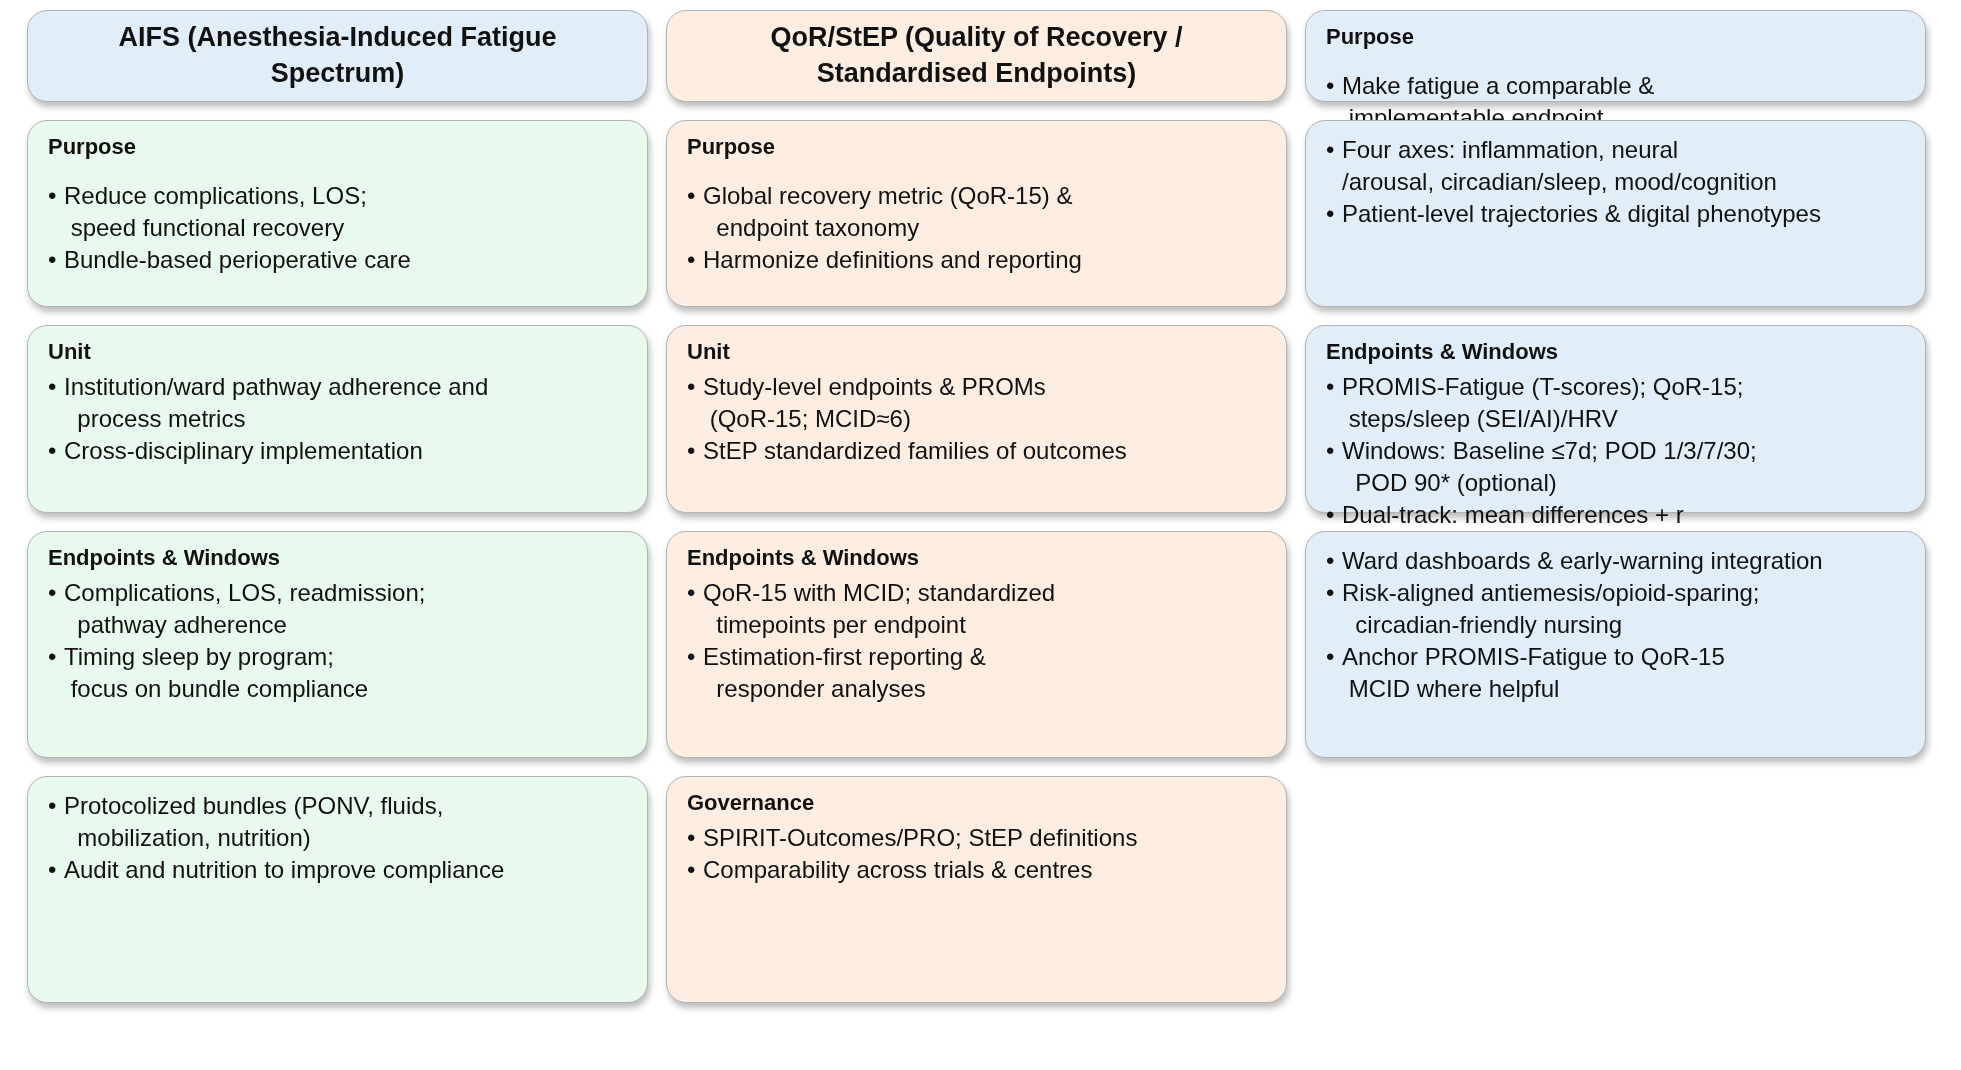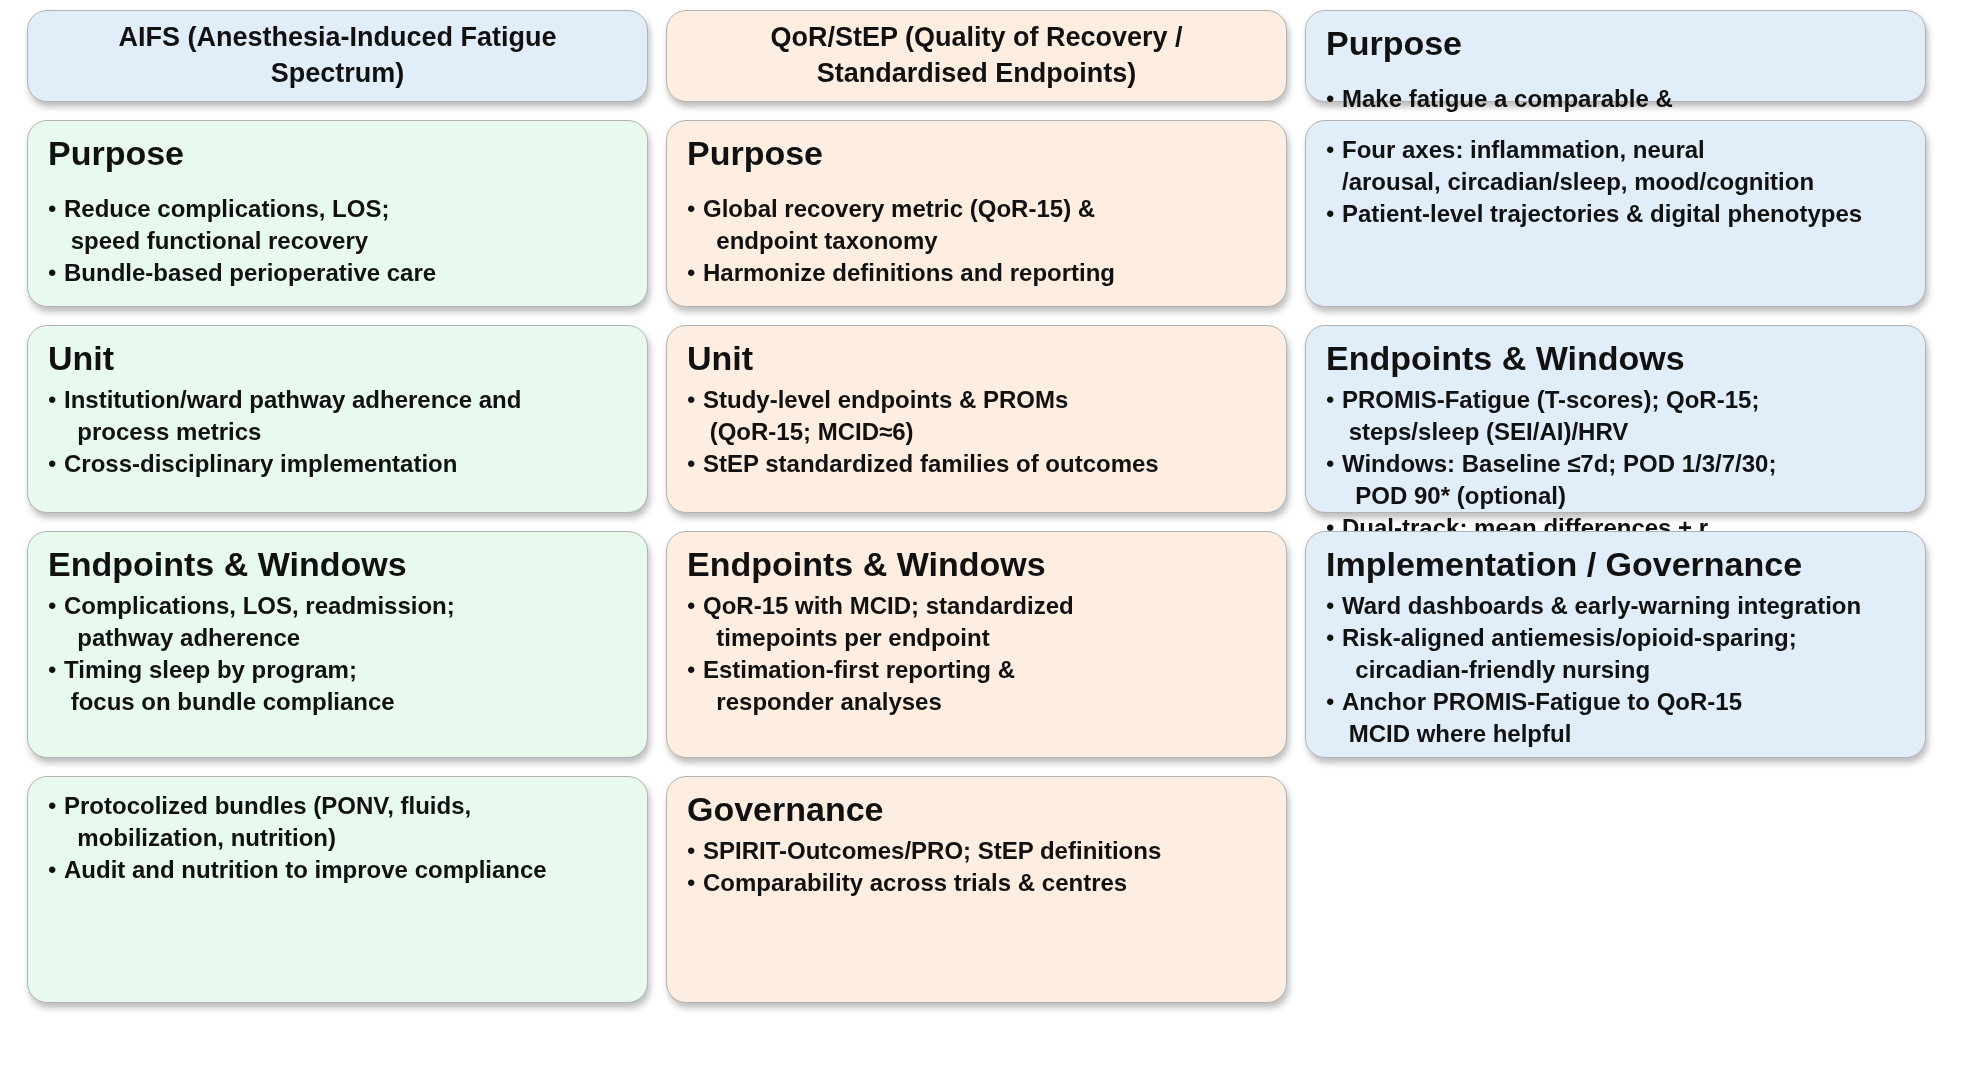--- a/index.html
+++ b/index.html
@@ -22,29 +22,29 @@
   .col-aifs  { background:#e2edfa; }
   .col-eras  { background:#e8faed; }
   .col-qor   { background:#fdeee1; }
   .header-card {
     display:flex; align-items:center; justify-content:center;
     text-align:center;
     font-weight:bold; font-size:27px; line-height:1.33;
     white-space:pre-wrap;
   }
   .section-card { padding:13px 18px 10px 20px; }
-  .section-title { font-weight:bold; font-size:34px; margin-bottom:6px; }
+  .section-title { font-weight:bold; font-size:22px; margin-bottom:6px; }
   .gap-lg .section-title { margin-bottom:20px; }
   .bullet {
     display:grid;
     grid-template-columns:16px 1fr;
     font-size:24px; line-height:1.33;
   }
   .bullet .dot { text-align:left; }
-  .bullet .txt { white-space:pre-wrap;font-weight:bold; }
+  .bullet .txt { white-space:pre-wrap; }
 </style>
 </head>
 <body>
 
 <div class="board">
 
   <div class="card col-aifs header-card">
     <div>AIFS (Anesthesia-Induced Fatigue
 Spectrum)</div>
   </div>
@@ -166,21 +166,20 @@
   timepoints per endpoint</span>
     </div>
     <div class="bullet">
       <span class="dot">•</span>
       <span class="txt">Estimation-first reporting &amp;
   responder analyses</span>
     </div>
   </div>
 
   <div class="card col-aifs section-card">
-    <div class="section-title">Implementation / Governance</div>
     <div class="bullet">
       <span class="dot">•</span>
       <span class="txt">Ward dashboards &amp; early-warning integration</span>
     </div>
     <div class="bullet">
       <span class="dot">•</span>
       <span class="txt">Risk-aligned antiemesis/opioid-sparing;
   circadian-friendly nursing</span>
     </div>
     <div class="bullet">

